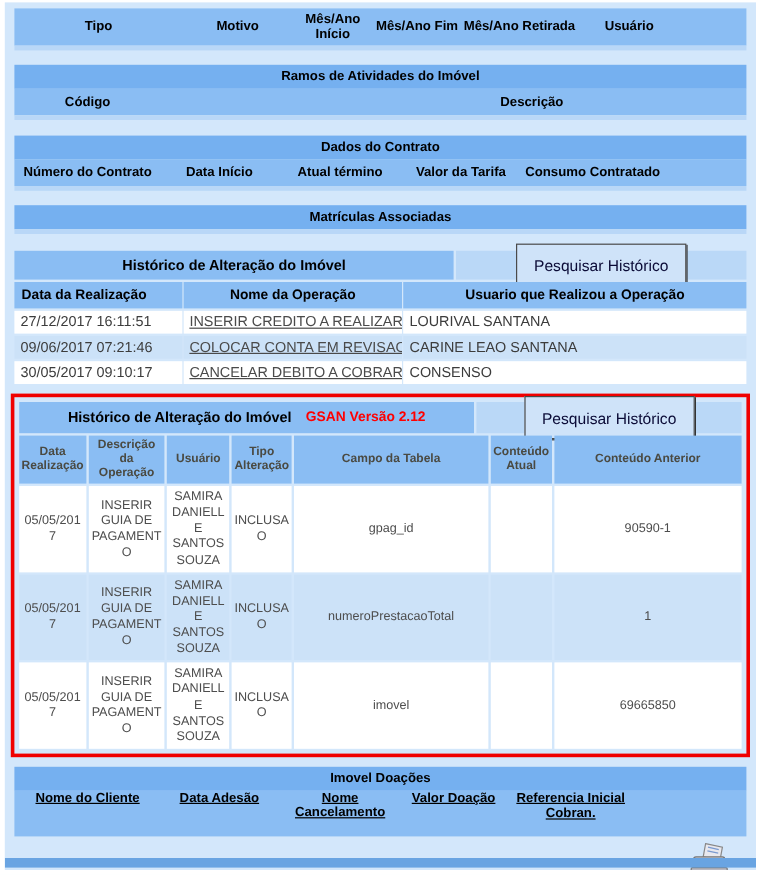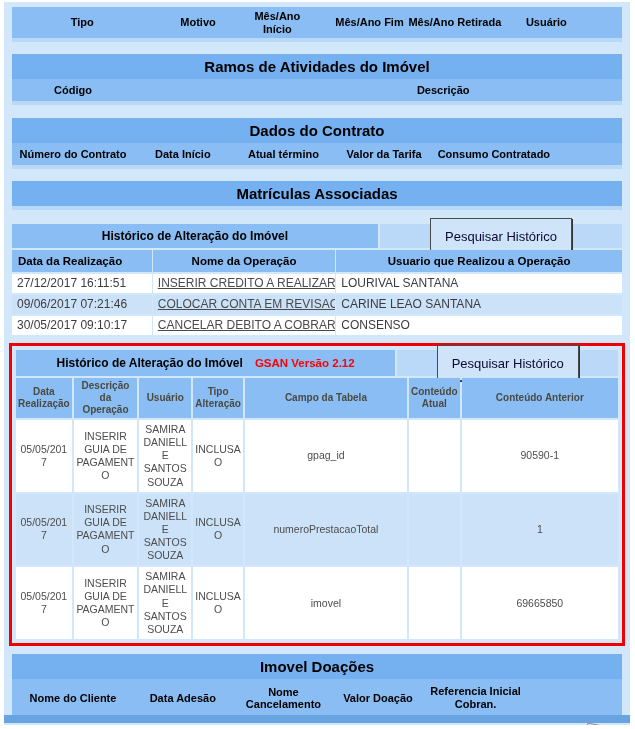--- a/index.html
+++ b/index.html
@@ -1,28 +1,28 @@
 <!DOCTYPE html>
 <html><head>
 <meta charset="utf-8">
 <style>
   * { margin:0; padding:0; box-sizing:border-box; }
   html,body { width:635px; height:729px; background:#ffffff; font-family:"Liberation Sans", sans-serif; }
   .page { position:absolute; left:4px; top:2px; width:626px; height:723px; background:#d3e7fb; overflow:hidden; }
   .inner { padding:0 8px; }
 
   
-  .band-title { background:#75b0f0; text-align:center; font-weight:bold; font-size:15px; color:#000; padding:4px 0; }
+  .band-title { background:#75b0f0; text-align:center; font-weight:bold; font-size:11px; color:#000; padding:4px 0; }
   .band-head  { background:#8abdf3; font-weight:bold; font-size:11px; color:#000; }
   .strip { height:4px; background:#b9d7f7; }
 
   
   .top-head { display:flex; align-items:center; margin-top:5px; min-height:31px; }
   .top-head .c { text-align:center; line-height:1.15; }
-  .th-c1{width:23%;} .th-c2{width:15%;} .th-c3{width:11%;} .th-c4{width:12%;margin-left:22px;} .th-c5{width:16%;} .th-c6{width:14%;}
+  .th-c1{width:23%;} .th-c2{width:15%;} .th-c3{width:11%;} .th-c4{width:12%;} .th-c5{width:16%;} .th-c6{width:14%;}
 
   .hdr-row { display:flex; align-items:center; min-height:22px; }
   .hdr-row .c { text-align:center; line-height:1.15; }
 
   
   .sec-title-row { display:flex; gap:2px; margin-top:14px; height:24px; }
   .sec-title-cell { width:60%; background:#8abdf3; display:flex; align-items:center; justify-content:center; gap:10px; font-weight:bold; font-size:12px; }
   .sec-btn-cell { flex:1; background:#bad8f7; display:flex; align-items:center; justify-content:center; }
   .btn-pesq { background:#cfe3f9; border:1px solid #4a4a4a; box-shadow:1px 1px 0 #333; font-size:13px; color:#0a0a36; padding:1px 14px; height:36px; font-family:"Liberation Sans", sans-serif; cursor:pointer; }
 
@@ -39,21 +39,21 @@
   .red-title-row { display:flex; gap:2px; height:26px; }
   .red-title-cell { width:63%; background:#8abdf3; display:flex; align-items:center; justify-content:center; gap:12px; }
   .red-title-cell .t { font-weight:bold; font-size:12px; color:#000; }
   .red-title-cell .v { font-weight:bold; font-size:11.5px; color:#ff0000; }
   .red-btn-cell { flex:1; background:#bad8f7; display:flex; align-items:center; justify-content:center; }
   .h2-grid { display:grid; grid-template-columns:52fr 67fr 55fr 52fr 171fr 49fr 165fr; gap:2px; margin-top:2px; }
   .h2-head { background:#8abdf3; font-weight:bold; font-size:10px; color:#4a4a42; text-align:center; display:flex; align-items:center; justify-content:center; line-height:1.2; min-height:30px; padding:2px; }
   .h2-cell { font-size:10.5px; color:#4d4d4d; display:flex; align-items:center; justify-content:center; text-align:center; line-height:1.25; min-height:54px; padding:3px 2px; word-break:break-word; }
 
   
-  .doacoes-head { display:flex; align-items:center; min-height:38px; }
+  .doacoes-head { display:flex; align-items:flex-start; min-height:38px;text-decoration:underline; }
   .do-c1{width:20%;} .do-c2{width:16%;} .do-c3{width:17%;} .do-c4{width:14%;} .do-c5{width:18%;}
 
   .printer-row { display:flex; justify-content:flex-end; padding:4px 12px 0 0; }
   .printer-row svg { cursor:pointer; }
 
   .bottom-bar { position:absolute; left:0; bottom:2px; width:100%; height:8px; background:#69a4e2; }
 
   .ramos-head { display:flex; align-items:center; min-height:22px; }
   .ra-c1 { width:20%; text-align:center; }
   .ra-c2 { width:55%; text-align:right; }

